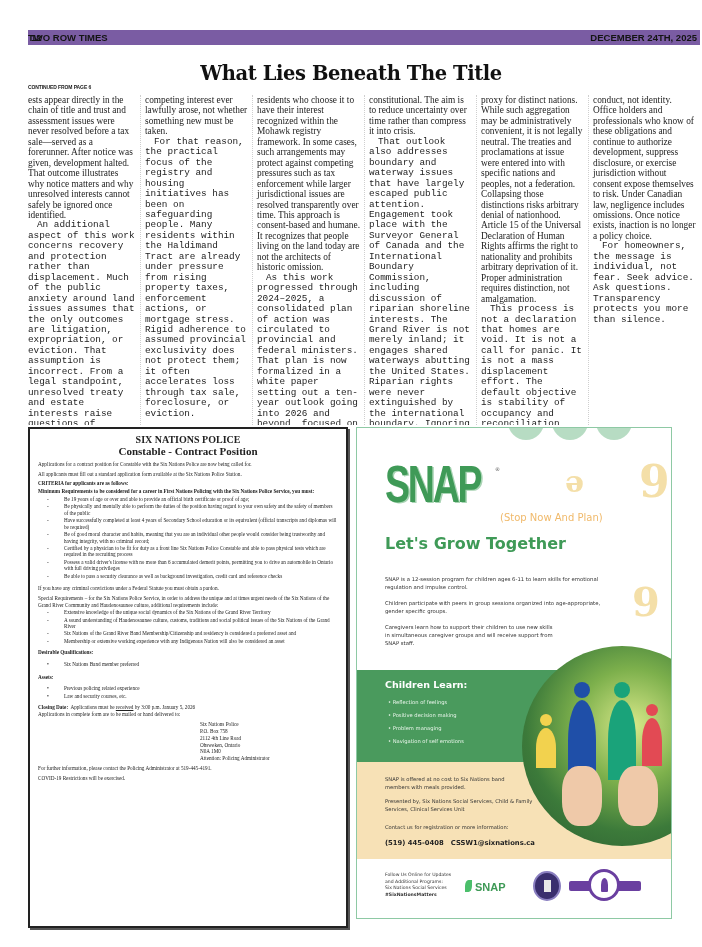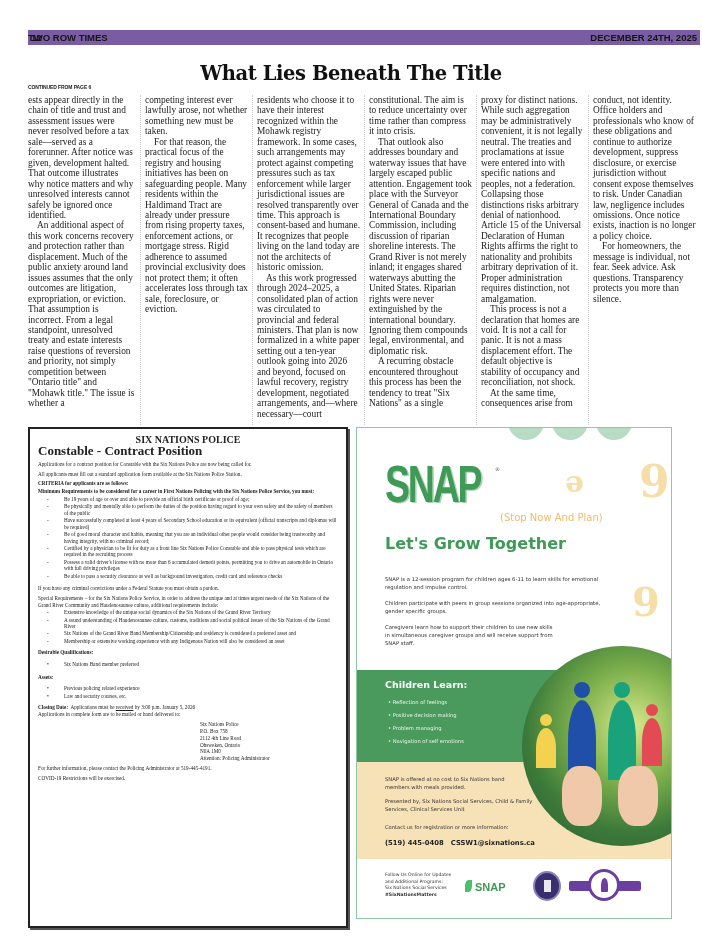--- a/index.html
+++ b/index.html
@@ -27,31 +27,31 @@
     position: absolute; left: 28px; top: 95px; width: 672px; height: 330px;
     display: flex;
   }
   .col {
     width: 112px; padding: 0 4px; border-left: 1px dotted #cfcfcf;
     font-family: "Liberation Serif", serif; font-size: 9.35px; line-height: 10.45px; color: #1c1c1c;
     overflow: hidden;
   }
   .col:first-child { border-left: none; padding-left: 0; }
   .col p { text-indent: 0; }
-  .col p.ind { text-indent: 9px; }
+  .col p.ind { text-indent: 9px; font-family: Liberation Mono, monospace; }
 
   
   .police {
     position: absolute; left: 28px; top: 427px; width: 320px; height: 501px;
     border: 2px solid #222; box-shadow: 2px 2px 0 #555;
     font-family: "Liberation Serif", serif; font-size: 5.2px; line-height: 6.7px; color: #222;
     padding: 5px 8px 4px 8px;
   }
   .police h2 { text-align: center; font-size: 10px; line-height: 12px; font-weight: bold; }
-  .police h3 { text-align: left; font-size: 13px; line-height: 10px; font-weight: bold; margin-bottom: 5px; }
+  .police h3 { text-align: center; font-size: 11px; line-height: 10px; font-weight: bold; margin-bottom: 5px; }
   .police p { margin-bottom: 3px; }
   .police .bold { font-weight: bold; }
   .police ul { list-style: none; margin: 1px 0 4px 0; }
   .police li { position: relative; padding-left: 26px; margin-bottom: 0.5px; }
   .police li::before { content: "-"; position: absolute; left: 9px; }
   .police ul.dot li::before { content: "•"; }
   .police .addr { margin-left: 162px; margin-bottom: 3px; line-height: 6.9px; }
   .police u { text-decoration: underline; }
 
   

